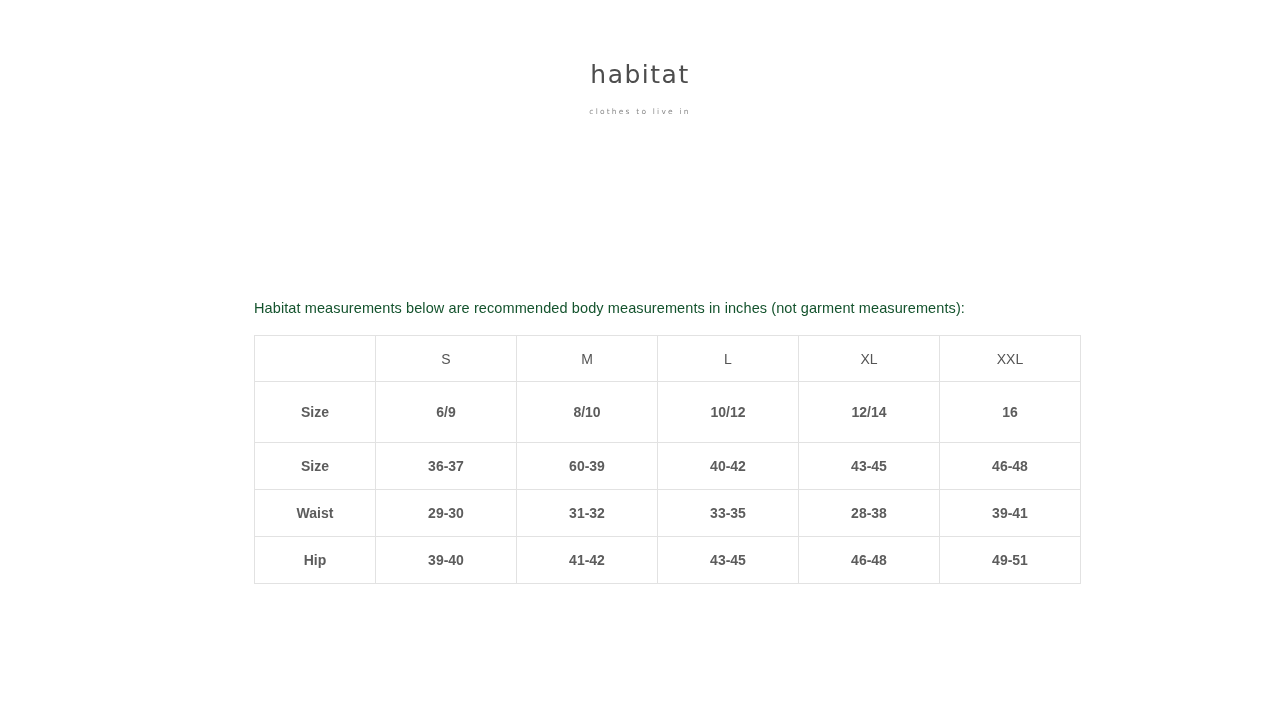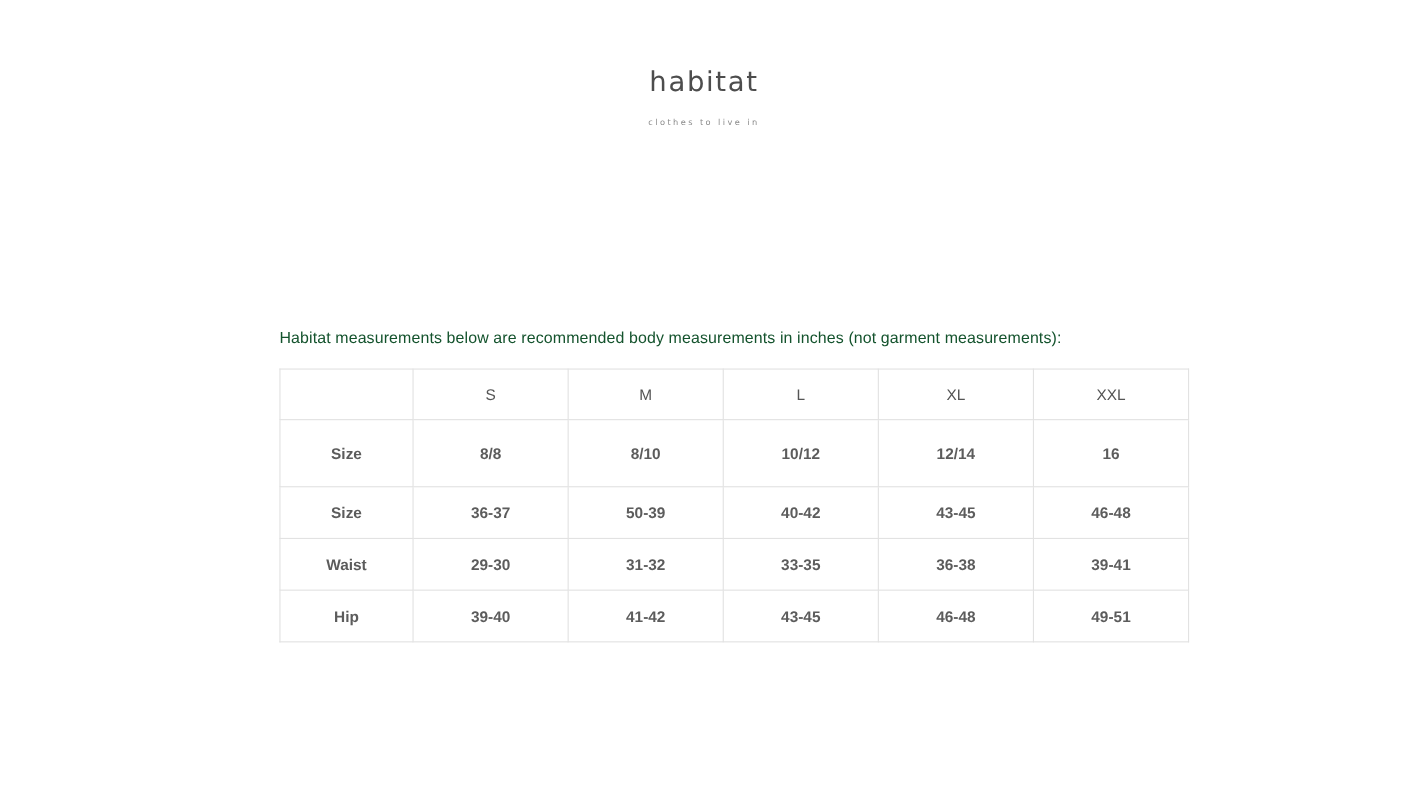--- a/index.html
+++ b/index.html
@@ -109,40 +109,40 @@
         <th class="col-size">S</th>
         <th class="col-size">M</th>
         <th class="col-size">L</th>
         <th class="col-size">XL</th>
         <th class="col-size">XXL</th>
       </tr>
     </thead>
     <tbody>
       <tr>
         <td class="col-label">Size</td>
-        <td>8/8</td>
+        <td>6/9</td>
         <td>8/10</td>
         <td>10/12</td>
         <td>12/14</td>
         <td>16</td>
       </tr>
       <tr>
         <td class="col-label">Size</td>
         <td>36-37</td>
-        <td>50-39</td>
+        <td>60-39</td>
         <td>40-42</td>
         <td>43-45</td>
         <td>46-48</td>
       </tr>
       <tr>
         <td class="col-label">Waist</td>
         <td>29-30</td>
         <td>31-32</td>
         <td>33-35</td>
-        <td>36-38</td>
+        <td>28-38</td>
         <td>39-41</td>
       </tr>
       <tr>
         <td class="col-label">Hip</td>
         <td>39-40</td>
         <td>41-42</td>
         <td>43-45</td>
         <td>46-48</td>
         <td>49-51</td>
       </tr>

